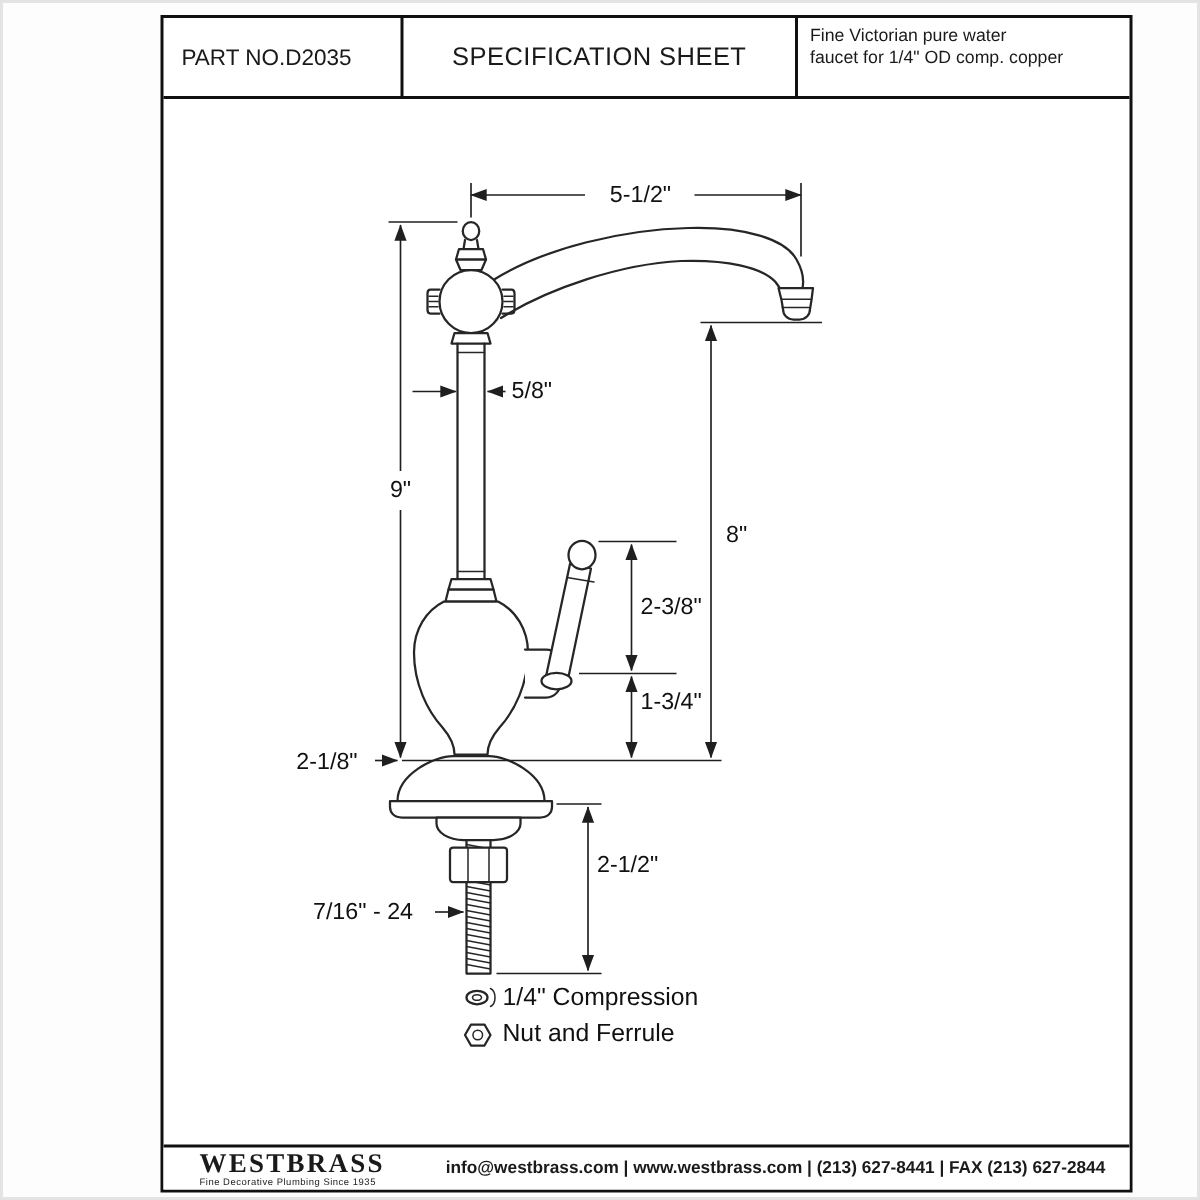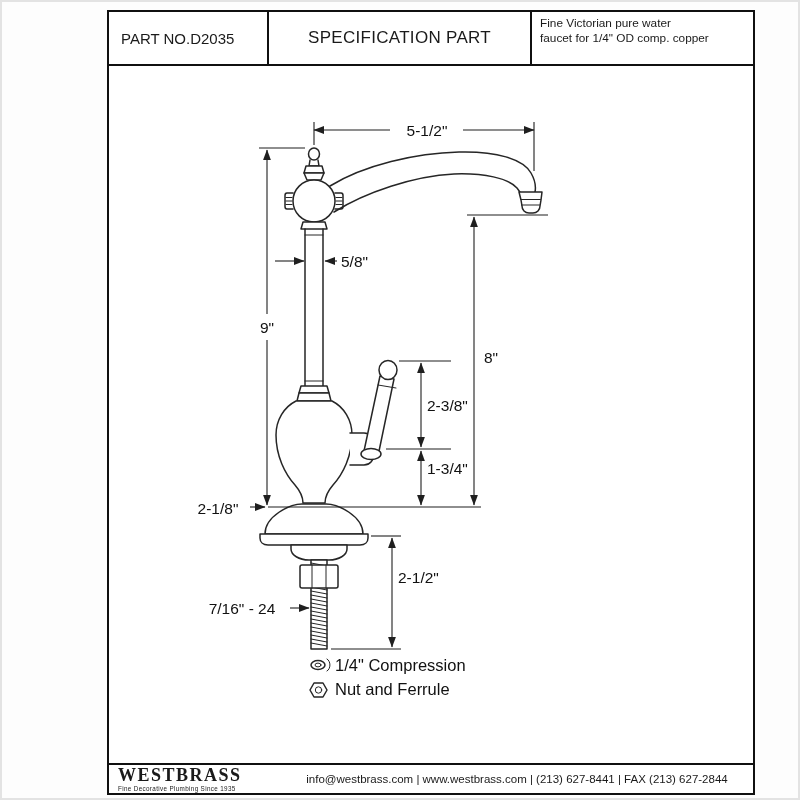--- a/index.html
+++ b/index.html
@@ -20,37 +20,37 @@
   .drawing svg { display:block; width:100%; height:100%; }
   .fx path, .fx line, .fx rect, .fx circle, .fx ellipse { stroke:#262626; stroke-width:1.5; fill:none; stroke-linecap:round; stroke-linejoin:round; }
   .fx .w { fill:#ffffff; }
   .fx .thin { stroke-width:1; }
   .dim line { stroke:#1f1f1f; stroke-width:1.1; }
   .lbl text { font-family:"Liberation Sans",sans-serif; font-size:15.5px; fill:#111; dominant-baseline:central; }
   .lbl .note { font-size:16.5px; }
 
   
   .footer { position:absolute; left:0; bottom:0; width:100%; height:30px; border-top:2px solid #101010; display:flex; align-items:center; background:#fff; }
-  .brand-block { padding-left:9px; width:180px; }
+  .brand-block { padding-left:24px; width:180px; }
   .brand { font-family:"Liberation Serif",serif; font-weight:bold; font-size:18px; letter-spacing:1.5px; line-height:1; }
   .tagline { font-size:6.3px; letter-spacing:.35px; color:#222; margin-top:1px; white-space:nowrap; }
-  .contact { flex:1; text-align:center; font-size:11.5px; padding-right:8px; white-space:nowrap; }
+  .contact { flex:1; text-align:center; font-size:11.5px; padding-right:8px; white-space:nowrap;font-weight:bold; }
 </style>
 </head>
 <body>
 
 <div class="canvas">
   <div class="sheet">
 
     <div class="header">
       <div class="cell-part">
         <span>PART NO.</span>
         <span class="num">D2035</span>
       </div>
-      <div class="cell-title">SPECIFICATION PART</div>
+      <div class="cell-title">SPECIFICATION SHEET</div>
       <div class="cell-desc">
         <div>Fine Victorian pure water</div>
         <div>faucet for 1/4" OD comp. copper</div>
       </div>
     </div>
 
     <div class="drawing">
       <svg viewBox="105 57 644 702" preserveAspectRatio="xMidYMid meet">
         <defs>
           <marker id="ah" viewBox="0 0 10 10" refX="9.5" refY="5" markerWidth="10" markerHeight="10" orient="auto-start-reverse">

